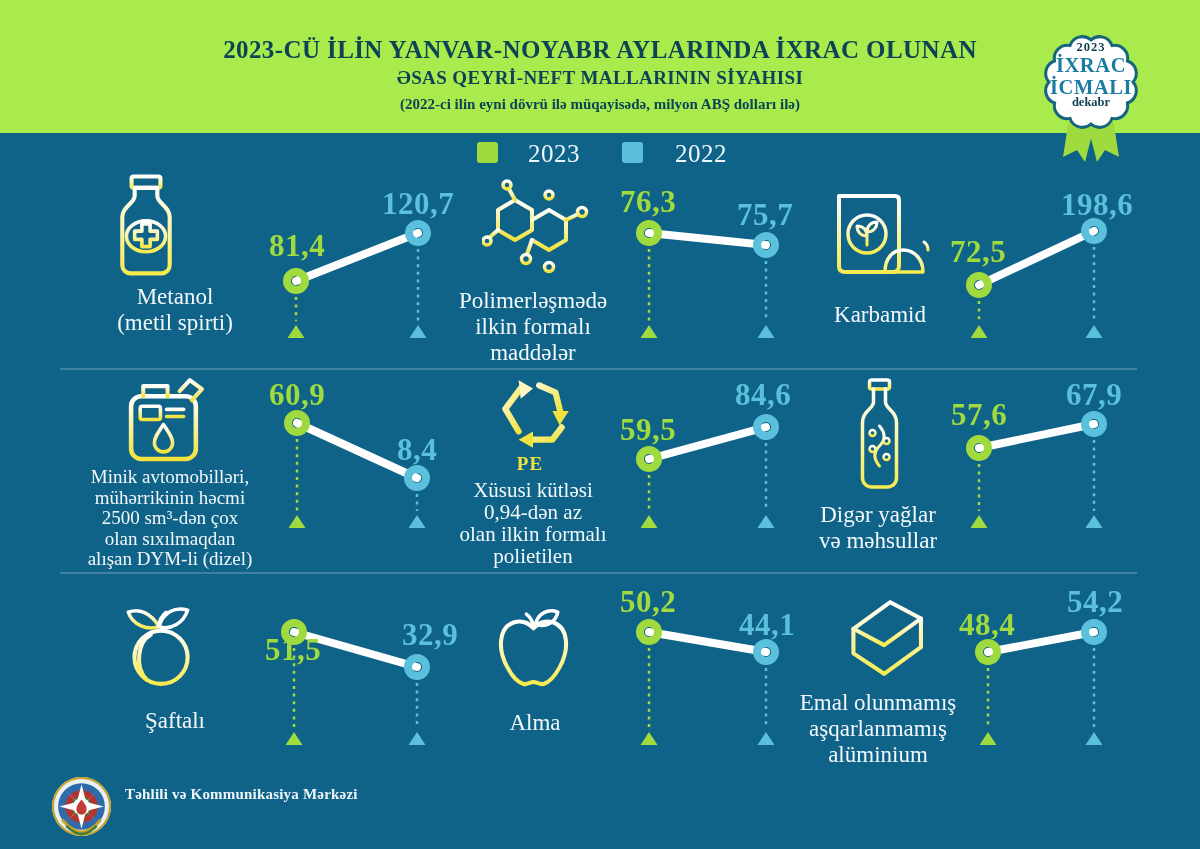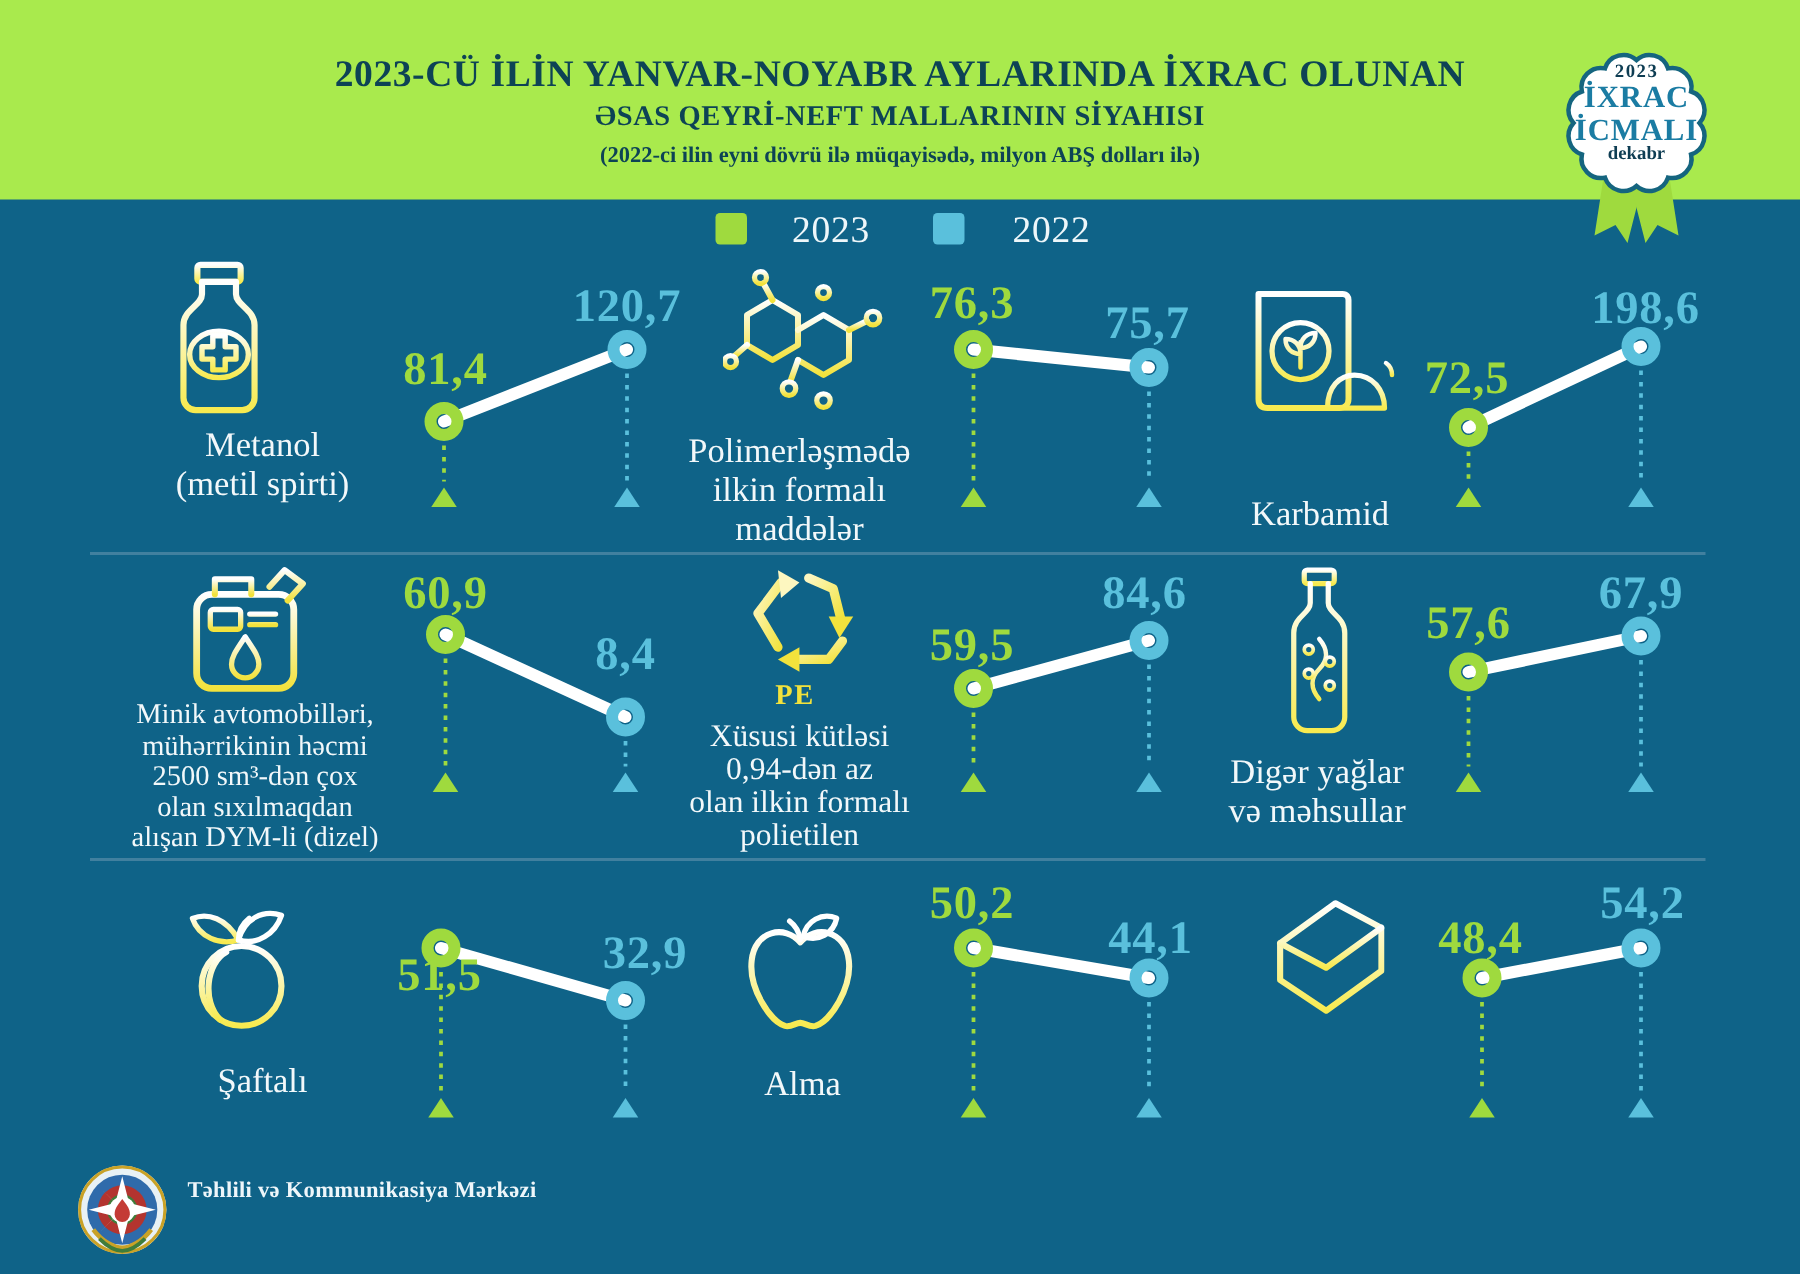--- a/index.html
+++ b/index.html
@@ -176,21 +176,21 @@
     </g>
   </svg>
 
   <div class="val g" style="left:297px;top:246px;">81,4</div>
   <div class="val c" style="left:418px;top:204px;">120,7</div>
   <div class="val g" style="left:648px;top:202px;">76,3</div>
   <div class="val c" style="left:765px;top:215px;">75,7</div>
   <div class="val g" style="left:978px;top:252px;">72,5</div>
   <div class="val c" style="left:1097px;top:205px;">198,6</div>
   <div class="val g" style="left:297px;top:395px;">60,9</div>
-  <div class="val c" style="left:417px;top:436px;">8,4</div>
+  <div class="val c" style="left:417px;top:450px;">8,4</div>
   <div class="val g" style="left:648px;top:430px;">59,5</div>
   <div class="val c" style="left:763px;top:395px;">84,6</div>
   <div class="val g" style="left:979px;top:415px;">57,6</div>
   <div class="val c" style="left:1094px;top:395px;">67,9</div>
   <div class="val g" style="left:293px;top:602px;margin-top:48px;">51,5</div>
   <div class="val c" style="left:430px;top:635px;">32,9</div>
   <div class="val g" style="left:648px;top:602px;">50,2</div>
   <div class="val c" style="left:767px;top:625px;">44,1</div>
   <div class="val g" style="left:987px;top:625px;">48,4</div>
   <div class="val c" style="left:1095px;top:602px;">54,2</div>
@@ -333,21 +333,21 @@
 
   <div class="iname" style="left:175px;top:284px;">
     <div>Metanol</div>
     <div>(metil spirti)</div>
   </div>
   <div class="iname" style="left:533px;top:288px;">
     <div>Polimerləşmədə</div>
     <div>ilkin formalı</div>
     <div>maddələr</div>
   </div>
-  <div class="iname" style="left:880px;top:302px;margin-top:28px;">
+  <div class="iname" style="left:880px;top:302px;">
     <div>Karbamid</div>
   </div>
   <div class="iname small" style="left:170px;top:467px;">
     <div>Minik avtomobilləri,</div>
     <div>mühərrikinin həcmi</div>
     <div>2500 sm³-dən çox</div>
     <div>olan sıxılmaqdan</div>
     <div>alışan DYM-li (dizel)</div>
   </div>
   <div class="iname mid" style="left:533px;top:479px;">
@@ -358,20 +358,25 @@
   </div>
   <div class="iname" style="left:878px;top:502px;">
     <div>Digər yağlar</div>
     <div>və məhsullar</div>
   </div>
   <div class="iname" style="left:175px;top:708px;">
     <div>Şaftalı</div>
   </div>
   <div class="iname" style="left:535px;top:710px;">
     <div>Alma</div>
+  </div>
+  <div class="iname" style="left:878px;top:690px;">
+    <div>Emal olunmamış</div>
+    <div>aşqarlanmamış</div>
+    <div>alüminium</div>
   </div>
 
   <svg class="icon" style="left:50px;top:775px;" width="63" height="63" viewBox="0 0 62 62">
     <circle cx="31" cy="31" r="29" fill="#e8f1f5"></circle>
     <circle cx="31" cy="31" r="28" fill="none" stroke="#c9a227" stroke-width="2"></circle>
     <circle cx="31" cy="31" r="23" fill="#2f6bab"></circle>
     <circle cx="31" cy="31" r="16" fill="#b3342f"></circle>
     <circle cx="31" cy="31" r="10" fill="#3f7d3a"></circle>
     <g fill="#ffffff">
       <polygon points="31,9 35.5,26.5 53,31 35.5,35.5 31,53 26.5,35.5 9,31 26.5,26.5"></polygon>

